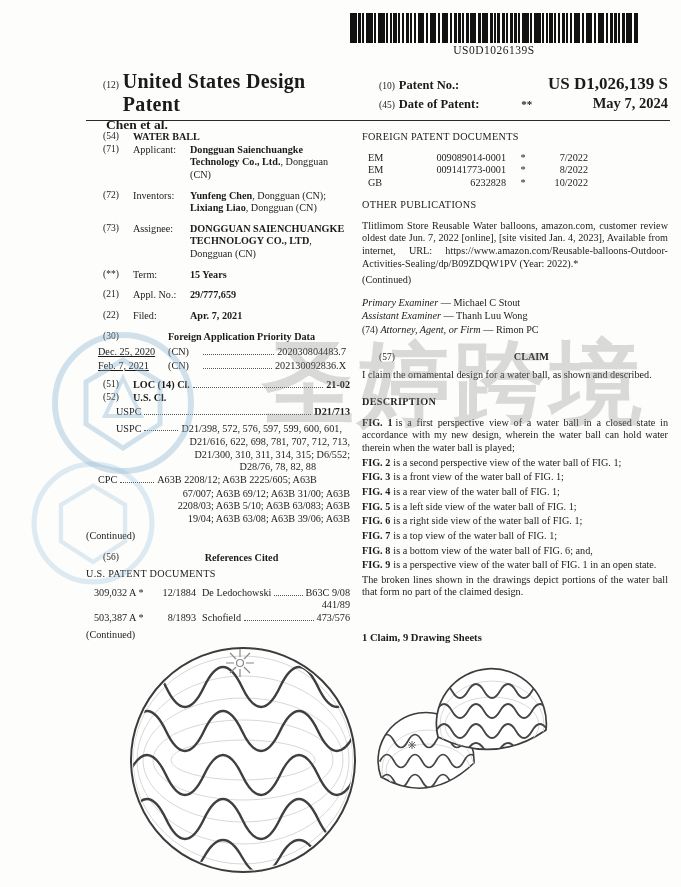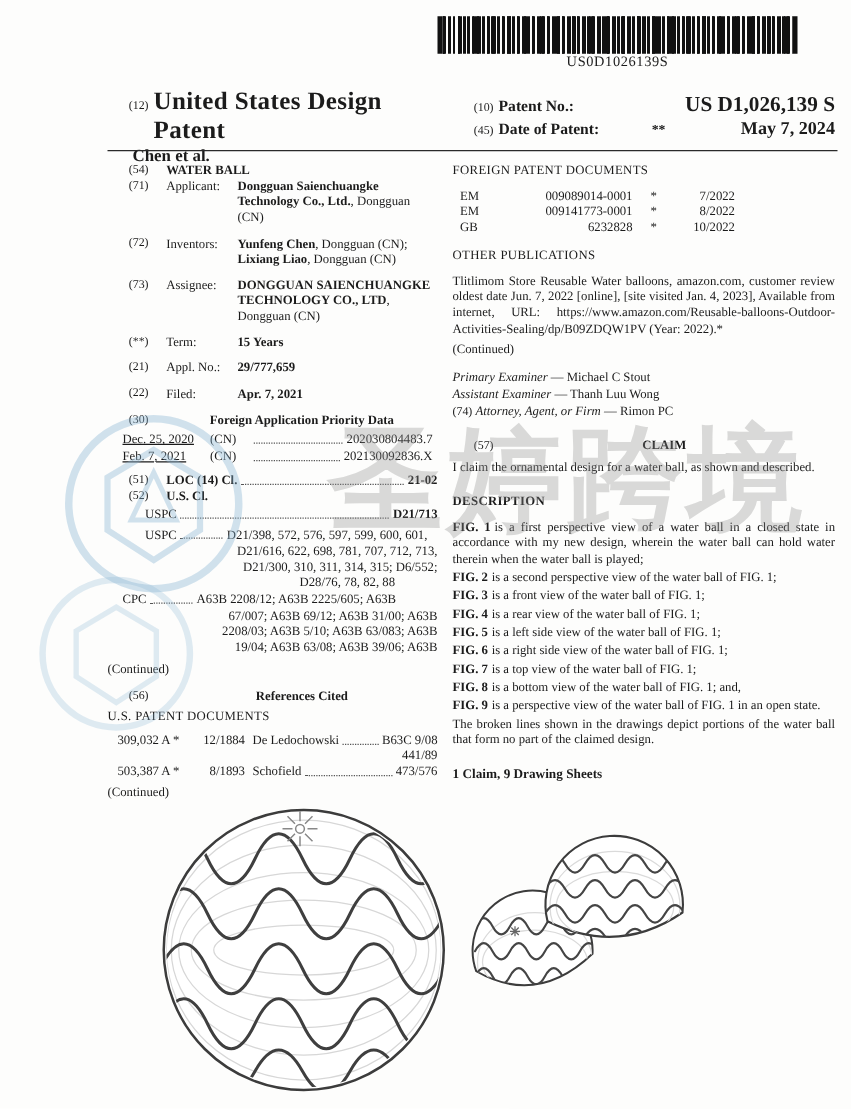--- a/index.html
+++ b/index.html
@@ -63,21 +63,21 @@
   .fnum{width:104px;flex:none;text-align:right;}
   .fstar{width:34px;flex:none;text-align:center;}
   .fdate{width:48px;flex:none;text-align:right;}
 
   .just{text-align:justify;margin:0 0 2px 0;}
   p.just{margin:2px 0 4px 0;}
   .ex-line{margin-bottom:1px;}
   .ex-line i{font-style:italic;}
   .claim-head{display:flex;margin:14px 0 6px 0;align-items:flex-end;}
   .fig b{margin-right:3px;}
-  .footer{font-weight:bold;margin-top:14px;font-size:10.6px;}
+  .footer{font-weight:bold;margin-top:32px;font-size:10.6px;}
   .mt{margin-top:10px;}
   .sect-gap{margin-top:10px;}
 
   
   .drawing{position:absolute;left:0;top:635px;}
   .wm-cn{position:absolute;left:262px;top:322px;font-size:92px;font-weight:bold;
          color:#8f8f8f;opacity:.32;letter-spacing:4px;white-space:nowrap;
          pointer-events:none;z-index:5;}
   .wm-logo{position:absolute;opacity:.38;pointer-events:none;z-index:4;}
   .wm-logo.one{left:48px;top:328px;}
@@ -269,21 +269,21 @@
     <p class="just">I claim the ornamental design for a water ball, as shown and described.</p>
 
     <div class="centered caps" style="font-weight:bold;margin:14px 0 8px 0;">DESCRIPTION</div>
     <div class="fig just"><b>FIG. 1</b><span>is a first perspective view of a water ball in a closed state in accordance with my new design, wherein the water ball can hold water therein when the water ball is played;</span></div>
     <div class="fig just"><b>FIG. 2</b><span>is a second perspective view of the water ball of FIG. 1;</span></div>
     <div class="fig just"><b>FIG. 3</b><span>is a front view of the water ball of FIG. 1;</span></div>
     <div class="fig just"><b>FIG. 4</b><span>is a rear view of the water ball of FIG. 1;</span></div>
     <div class="fig just"><b>FIG. 5</b><span>is a left side view of the water ball of FIG. 1;</span></div>
     <div class="fig just"><b>FIG. 6</b><span>is a right side view of the water ball of FIG. 1;</span></div>
     <div class="fig just"><b>FIG. 7</b><span>is a top view of the water ball of FIG. 1;</span></div>
-    <div class="fig just"><b>FIG. 8</b><span>is a bottom view of the water ball of FIG. 1; and,</span></div>
+    <div class="fig just"><b>FIG. 8</b><span>is a bottom view of the water ball of FIG. 6; and,</span></div>
     <div class="fig just"><b>FIG. 9</b><span>is a perspective view of the water ball of FIG. 1 in an open state.</span></div>
     <div class="just">The broken lines shown in the drawings depict portions of the water ball that form no part of the claimed design.</div>
     <div class="centered footer">1 Claim, 9 Drawing Sheets</div>
   </div>
 
   <svg class="drawing" width="681" height="252" viewBox="0 0 681 252" xmlns="http://www.w3.org/2000/svg">
     <defs>
       <clipPath id="ballclip">
           <circle cx="243" cy="125" r="110"></circle>
         </clipPath>

